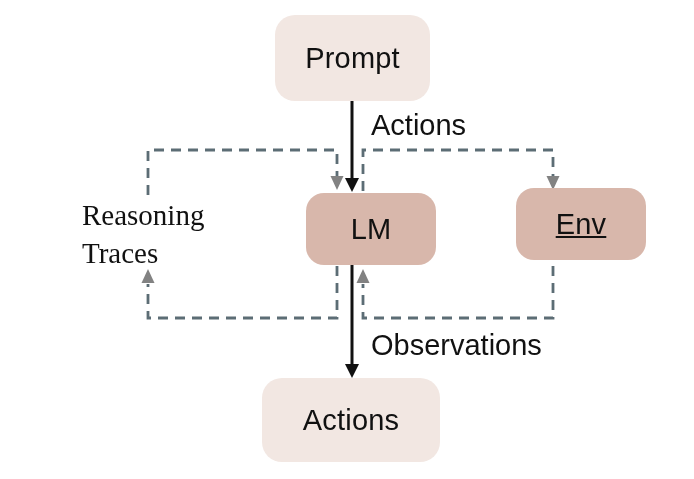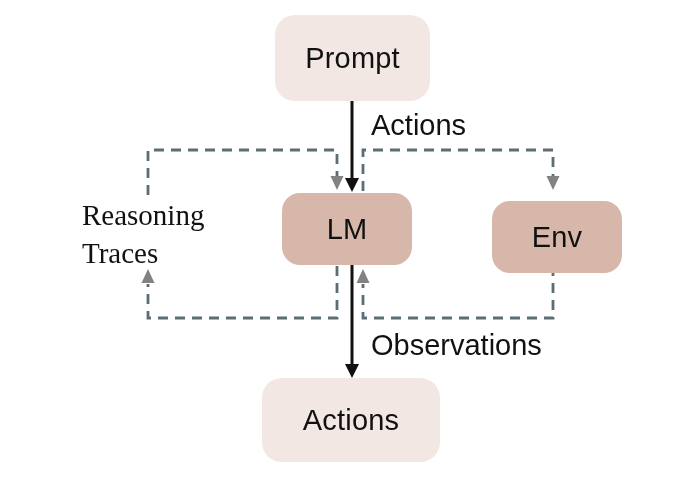--- a/index.html
+++ b/index.html
@@ -27,24 +27,24 @@
   .node {
     position: absolute;
     display: flex;
     align-items: center;
     justify-content: center;
     color: var(--text);
     font-size: 29px;
     letter-spacing: 0.2px;
   }
   .node-light { background: var(--node-light); border-radius: 20px; }
-  .node-dark  { background: var(--node-dark);  border-radius: 18px; }
+  .node-dark  { background: var(--node-dark);  border-radius: 18px; margin-left: 24px; }
   .node-prompt   { left: 275px; top: 15px;  width: 155px; height: 86px; }
   .node-lm       { left: 282px; top: 193px; width: 130px; height: 72px; }
-  .node-env      { left: 492px; top: 201px; width: 130px; height: 72px; }
+  .node-env      { left: 492px; top: 188px; width: 130px; height: 72px; text-decoration: underline; }
   .node-response { left: 262px; top: 378px; width: 178px; height: 84px; }
   .edge-label {
     position: absolute;
     color: var(--text);
     font-size: 29px;
     white-space: pre-line;
     line-height: 38px;
   }
   .label-actions      { left: 371px; top: 106px; }
   .label-observations { left: 371px; top: 326px; }

